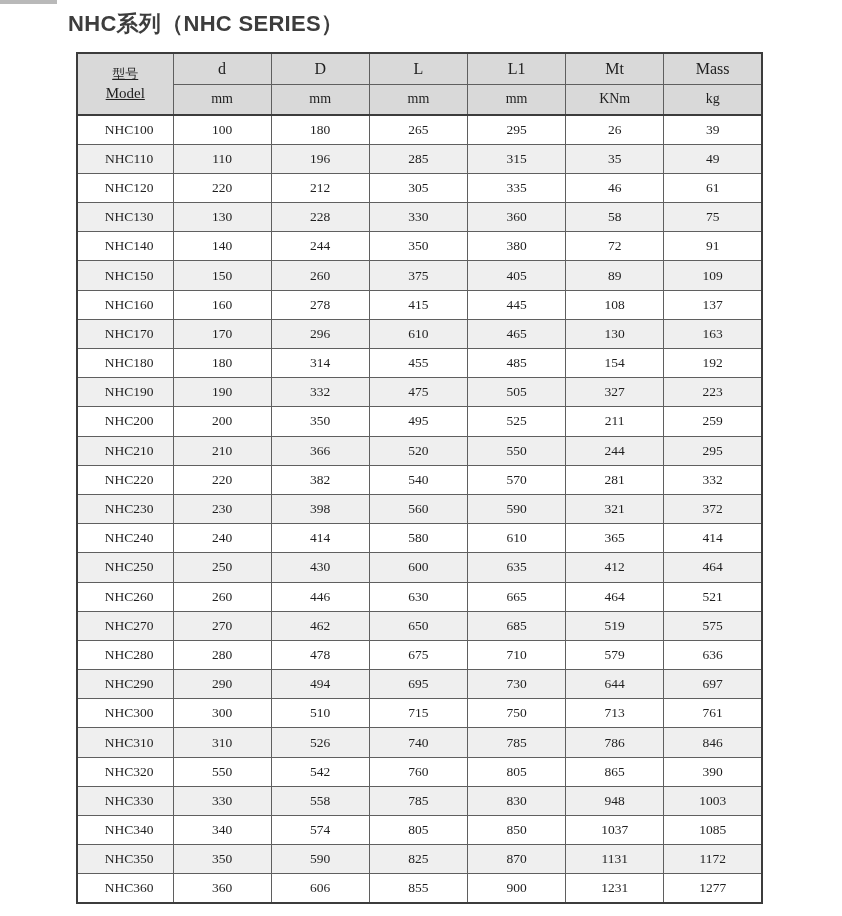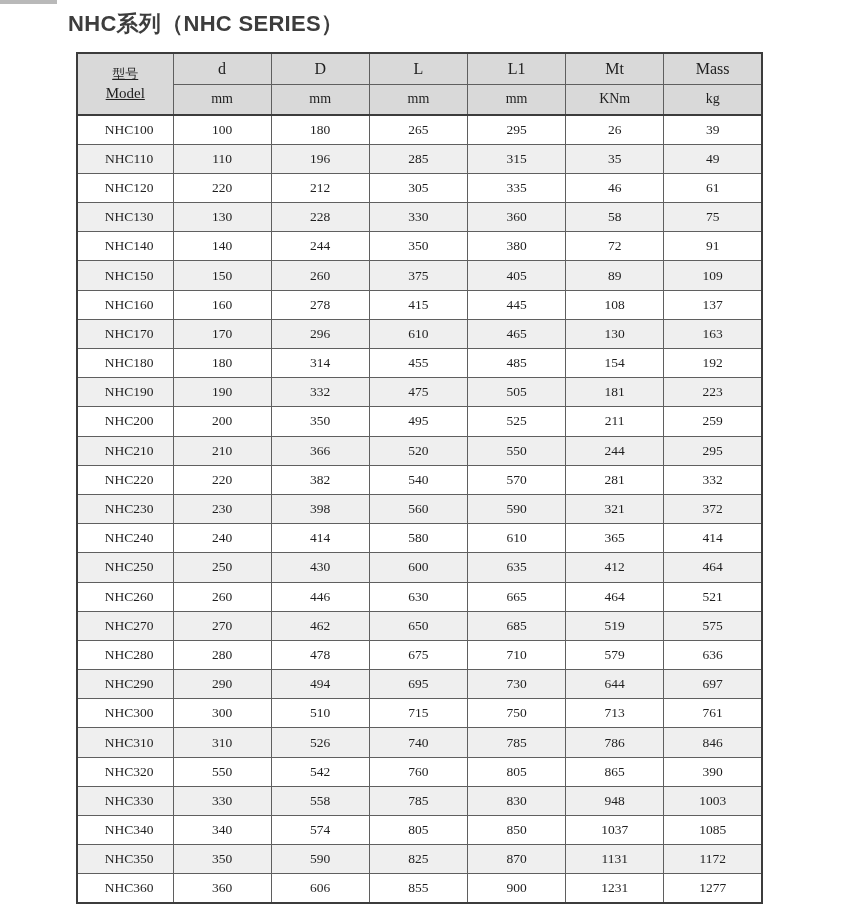--- a/index.html
+++ b/index.html
@@ -197,21 +197,21 @@
           <td>485</td>
           <td>154</td>
           <td>192</td>
         </tr>
         <tr class="stripe">
           <td class="model">NHC190</td>
           <td>190</td>
           <td>332</td>
           <td>475</td>
           <td>505</td>
-          <td>181</td>
+          <td>327</td>
           <td>223</td>
         </tr>
         <tr>
           <td class="model">NHC200</td>
           <td>200</td>
           <td>350</td>
           <td>495</td>
           <td>525</td>
           <td>211</td>
           <td>259</td>

